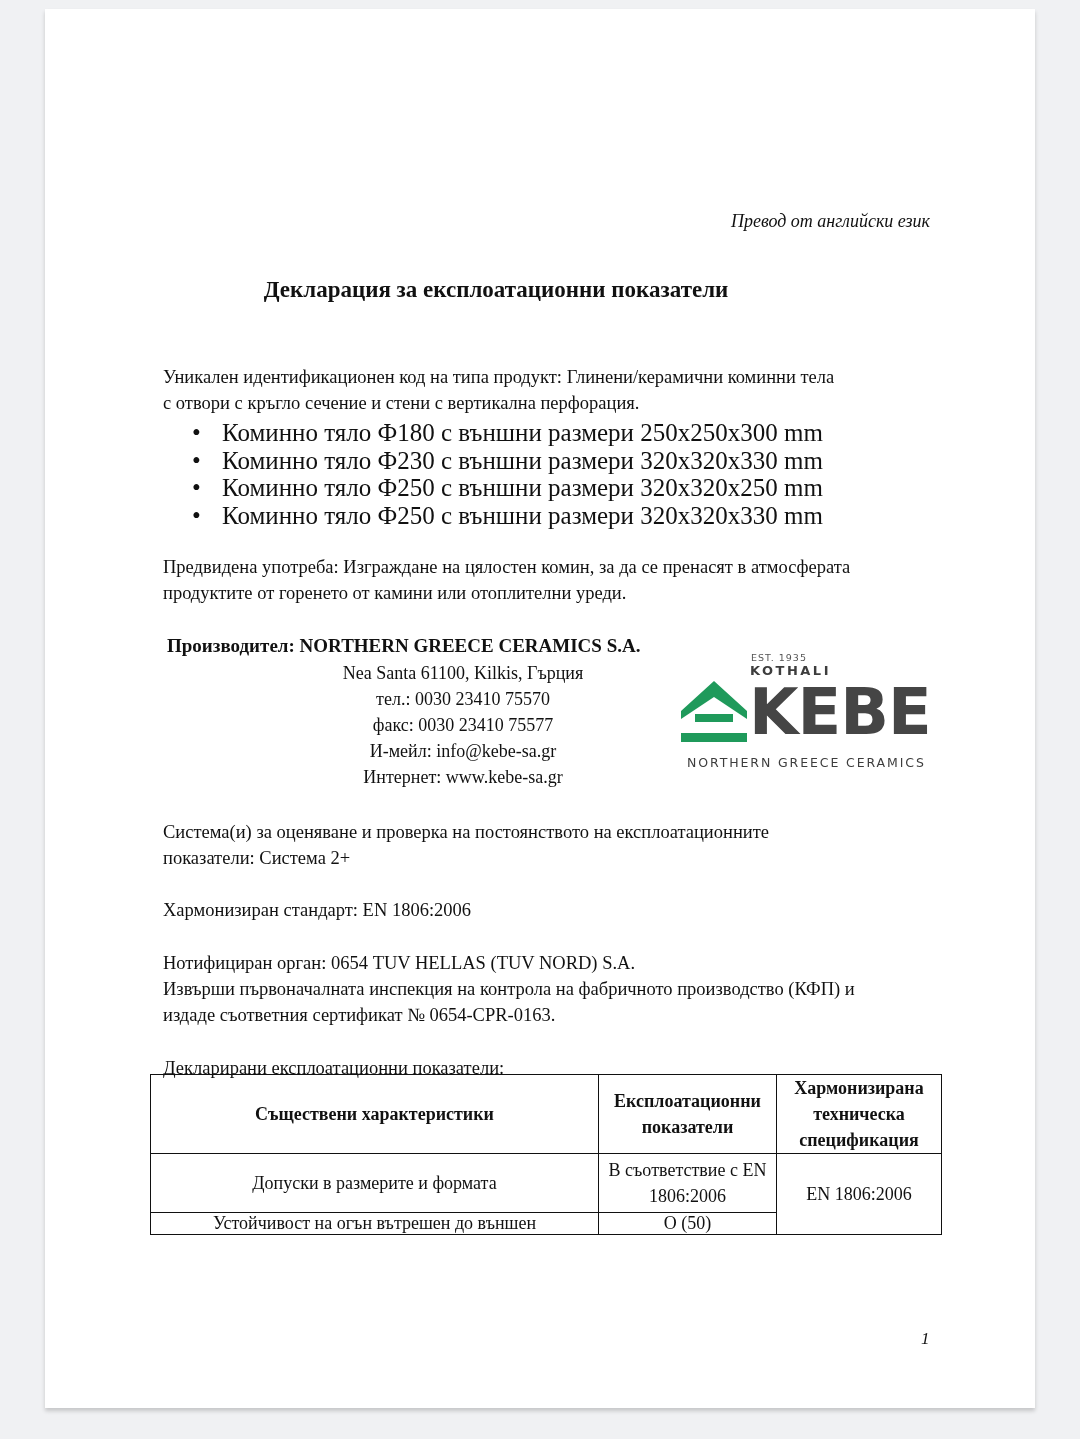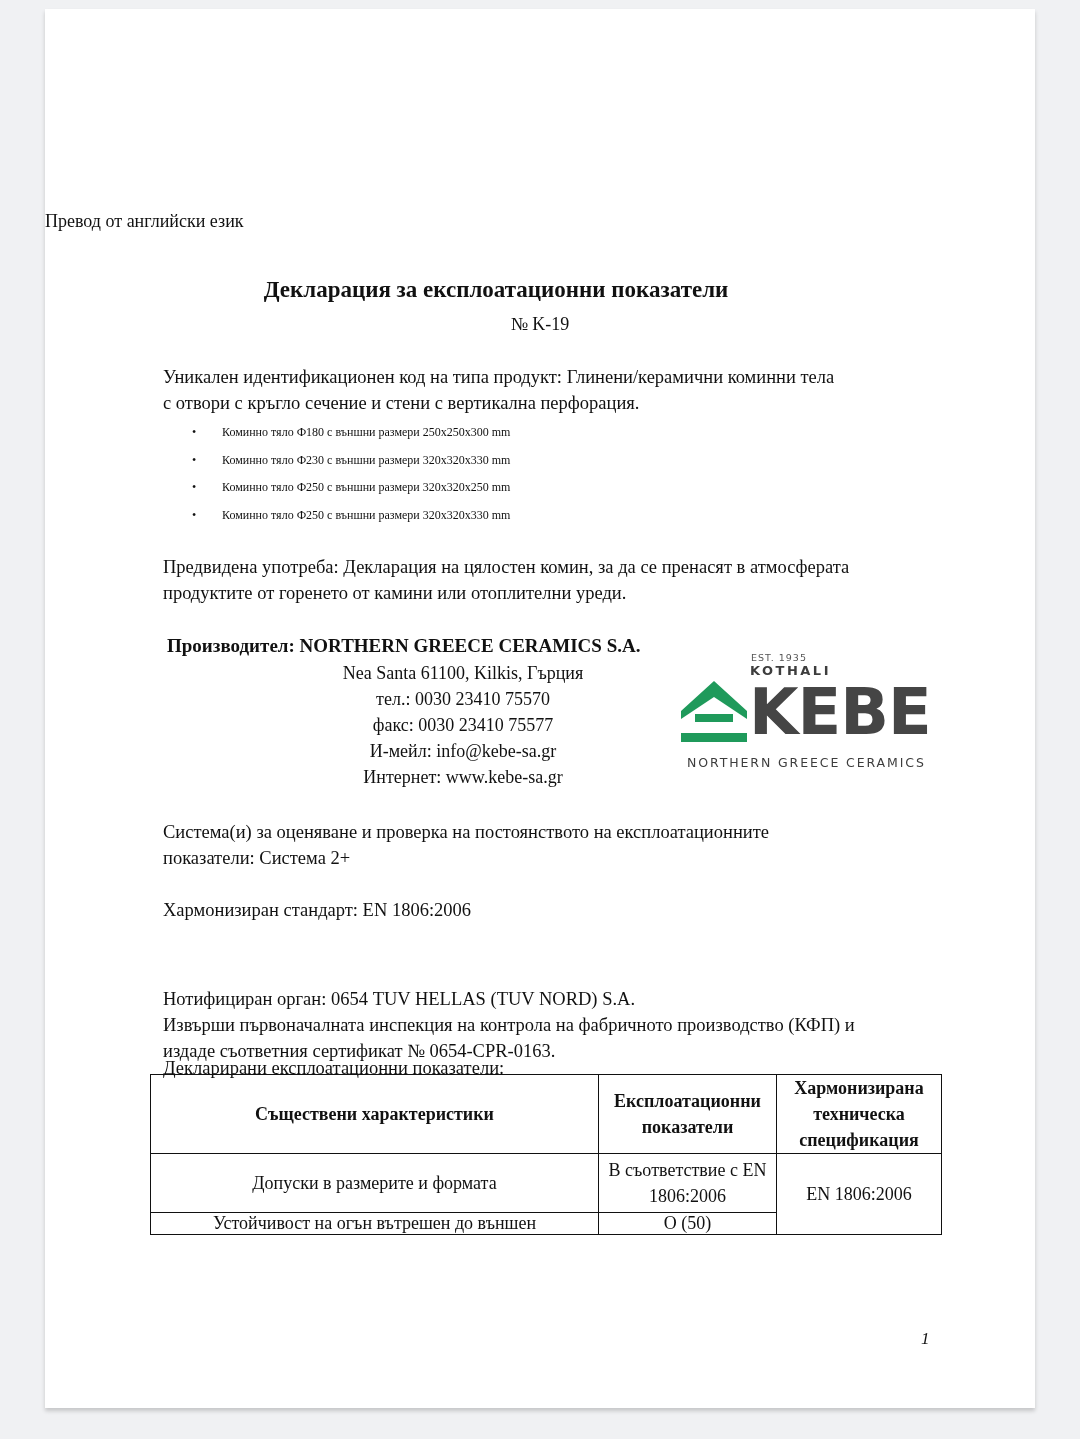--- a/index.html
+++ b/index.html
@@ -14,42 +14,43 @@
     .page {
       position: absolute;
       left: 45px; top: 9px;
       width: 990px; height: 1399px;
       background: #ffffff;
       box-shadow: 0 3px 4px rgba(0,0,0,0.18);
     }
     .abs { position: absolute; white-space: nowrap; }
     .translation-note {
       left: 0; width: 885px; top: 202px;
-      font-size: 18px;
+      text-align: right;
+      font-style: italic; font-size: 18px;
     }
     .doc-title {
       left: 0; width: 902px; top: 268px;
       text-align: center;
       font-weight: bold; font-size: 23px;
     }
     .doc-number {
       left: 0; width: 990px; top: 305px;
       text-align: center; font-size: 18px;
     }
     .para {
       left: 118px; width: 780px;
       font-size: 18.5px; line-height: 26px;
       white-space: normal;
     }
     .para b { font-weight: normal; }
     ul.products {
       position: absolute;
       left: 118px; top: 410px;
       margin: 0; padding: 0 0 0 59px;
-      font-size: 12px; line-height: 27.5px;
+      font-size: 25px; line-height: 27.5px;
       list-style: none;
       text-align: right;
     }
     ul.products li { position: relative; white-space: nowrap; }
     ul.products li::before {
       content: "\2022";
       position: absolute; left: -30px; top: 0;
     }
     .manufacturer-head {
       left: 122px; top: 626px;
@@ -87,36 +88,35 @@
       font-style: italic; font-size: 17px;
     }
   </style>
 </head>
 <body>
 
 <div class="page">
 
   <div class="abs translation-note">Превод от английски език</div>
   <div class="abs doc-title">Декларация за експлоатационни показатели</div>
-  <div class="abs doc-number">№ K-19</div>
 
   <div class="abs para" style="top:355px;">
     <div><b>Уникален идентификационен код на типа продукт:</b><span> Глинени/керамични коминни тела</span></div>
     <div>с отвори с кръгло сечение и стени с вертикална перфорация.</div>
   </div>
 
   <ul class="products">
     <li>Коминно тяло Ф180 с външни размери 250x250x300 mm</li>
     <li>Коминно тяло Ф230 с външни размери 320x320x330 mm</li>
     <li>Коминно тяло Ф250 с външни размери 320x320x250 mm</li>
     <li>Коминно тяло Ф250 с външни размери 320x320x330 mm</li>
   </ul>
 
   <div class="abs para" style="top:545px;">
-    <div><b>Предвидена употреба:</b><span> Декларация на цялостен комин, за да се пренасят в атмосферата</span></div>
+    <div><b>Предвидена употреба:</b><span> Изграждане на цялостен комин, за да се пренасят в атмосферата</span></div>
     <div>продуктите от горенето от камини или отоплителни уреди.</div>
   </div>
 
   <div class="abs manufacturer-head">
     <span>Производител:</span><span> NORTHERN GREECE CERAMICS S.A.</span>
   </div>
 
   <div class="abs contact">
     <div>Nea Santa 61100, Kilkis, Гърция</div>
     <div>тел.: 0030 23410 75570</div>
@@ -139,21 +139,21 @@
 
   <div class="abs para" style="top:810px;">
     <div><b>Система(и) за оценяване и проверка на постоянството на експлоатационните</b></div>
     <div><b>показатели:</b><span> Система 2+</span></div>
   </div>
 
   <div class="abs para" style="top:888px;">
     <b>Хармонизиран стандарт:</b><span> EN 1806:2006</span>
   </div>
 
-  <div class="abs para" style="top:941px;margin-top:36px;">
+  <div class="abs para" style="top:941px;">
     <div><b>Нотифициран орган:</b><span> 0654 TUV HELLAS (TUV NORD) S.A.</span></div>
     <div>Извърши първоначалната инспекция на контрола на фабричното производство (КФП) и</div>
     <div>издаде съответния сертификат № 0654-CPR-0163.</div>
   </div>
 
   <div class="abs para" style="top:1046px;">
     <b>Декларирани експлоатационни показатели:</b>
   </div>
 
   <table class="perf">

